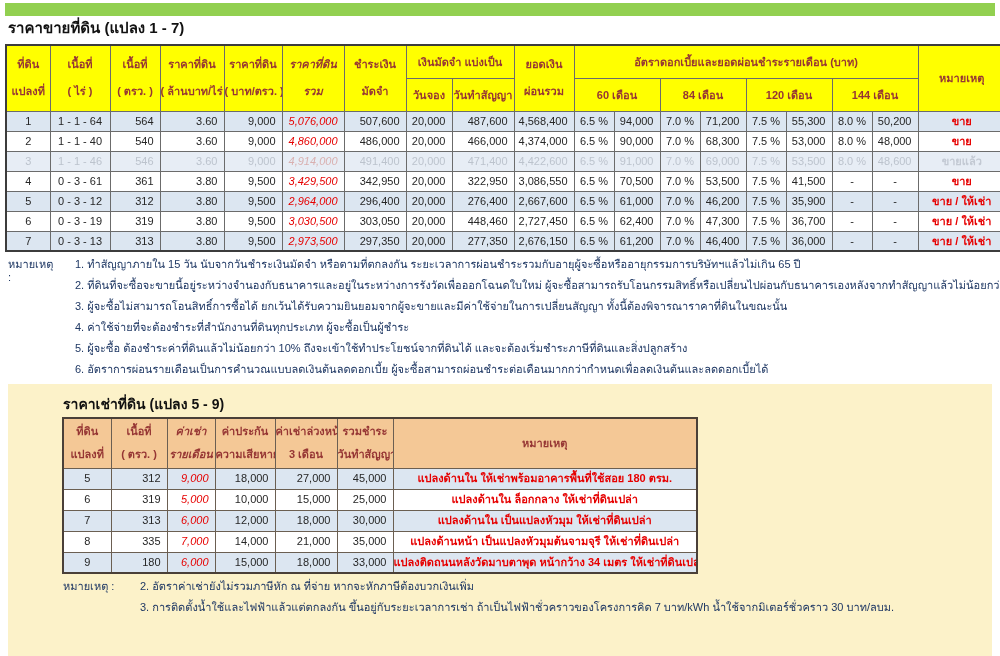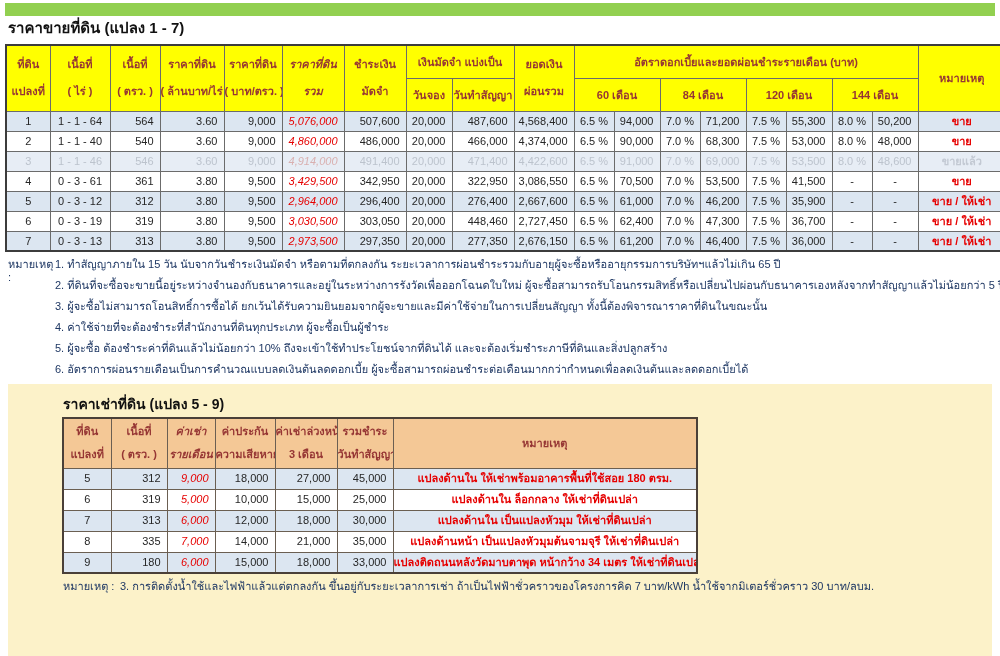--- a/index.html
+++ b/index.html
@@ -32,21 +32,21 @@
   td.c { text-align: center; }
   td.r { text-align: right; padding-right: 6px; }
   .red-i { color: #E60000; font-style: italic; }
   th.red-i { color: #E60000; }
   td.remark { color: #E60000; font-weight: bold; text-align: center; font-style: normal; }
   tr.sold td { color: #bcc3cd !important; background: #E7EDF5 !important; }
   tr.sold td.red-i { color: #d9b0b0 !important; }
   tr.sold td.remark { color: #c3c9d3 !important; }
 
   
-  .notes { display: flex; font-size: 11px; color: #1F3864; }
+  .notes { display: flex; font-size: 11px; color: #1F3864; gap: 20px; }
   #sale-notes { position: absolute; left: 8px; top: 258px; width: 984px; }
   .notes .label { width: 47px; flex: none; line-height: 13px; }
   .note-line { line-height: 13px; margin-bottom: 8px; white-space: nowrap; }
 
   
   .cream-panel { position: absolute; left: 8px; top: 384px; width: 984px; height: 272px; background: #FCF2C9; }
   .rent-title { position: absolute; left: 55px; top: 9px; font-size: 14px; font-weight: bold; color: #111; }
 
   #rent-table { position: absolute; left: 54px; top: 33px; width: 634px; font-size: 11px; border: 2px solid #4a4038; }
   #rent-table th, #rent-table td { border-color: #6b5f52; }
@@ -383,16 +383,17 @@
           <td class="r">18,000</td>
           <td class="r">33,000</td>
           <td class="remark">แปลงติดถนนหลังวัดมาบตาพุด หน้ากว้าง 34 เมตร ให้เช่าที่ดินเปล่า</td>
         </tr>
       </tbody>
   </table>
 
   <div id="rent-notes" class="notes">
     <div class="label">หมายเหตุ :</div>
     <div>
+        <div class="note-line">2. อัตราค่าเช่ายังไม่รวมภาษีหัก ณ ที่จ่าย หากจะหักภาษีต้องบวกเงินเพิ่ม</div>
         <div class="note-line">3. การติดตั้งน้ำใช้และไฟฟ้าแล้วแต่ตกลงกัน ขึ้นอยู่กับระยะเวลาการเช่า ถ้าเป็นไฟฟ้าชั่วคราวของโครงการคิด 7 บาท/kWh   น้ำใช้จากมิเตอร์ชั่วคราว 30 บาท/ลบม.</div>
       </div>
   </div>
 </div>
 
 </body></html>

